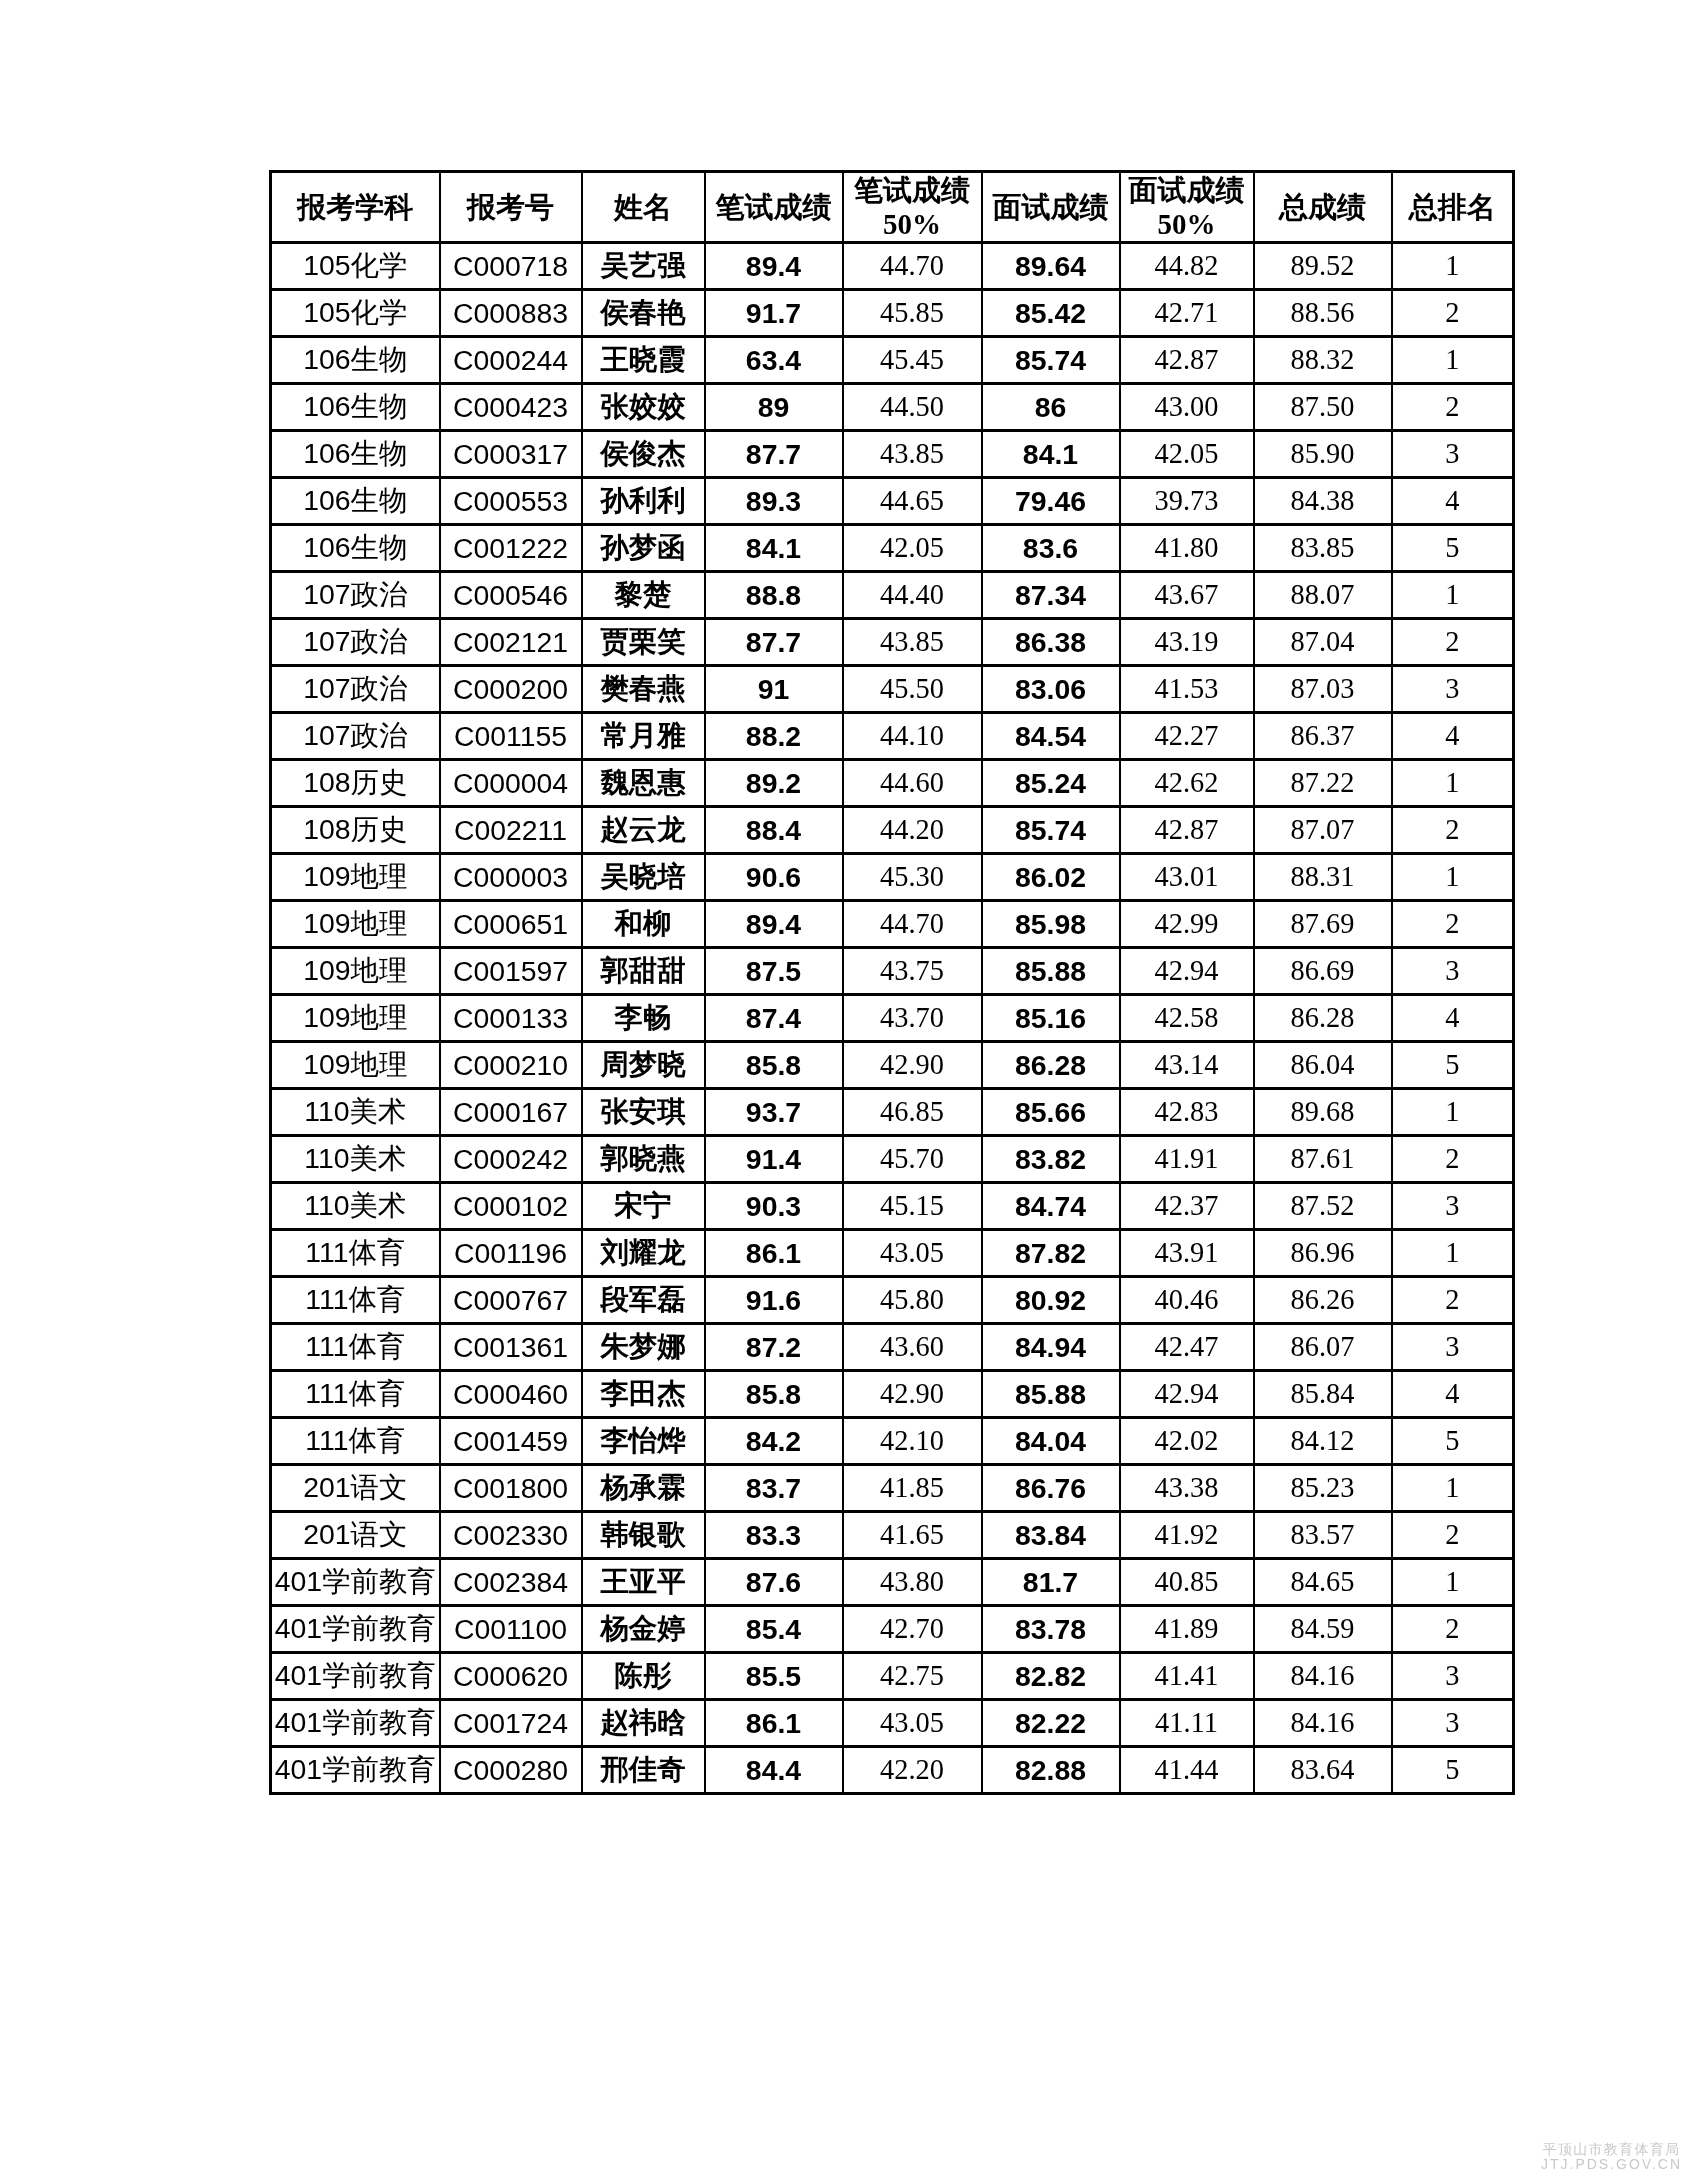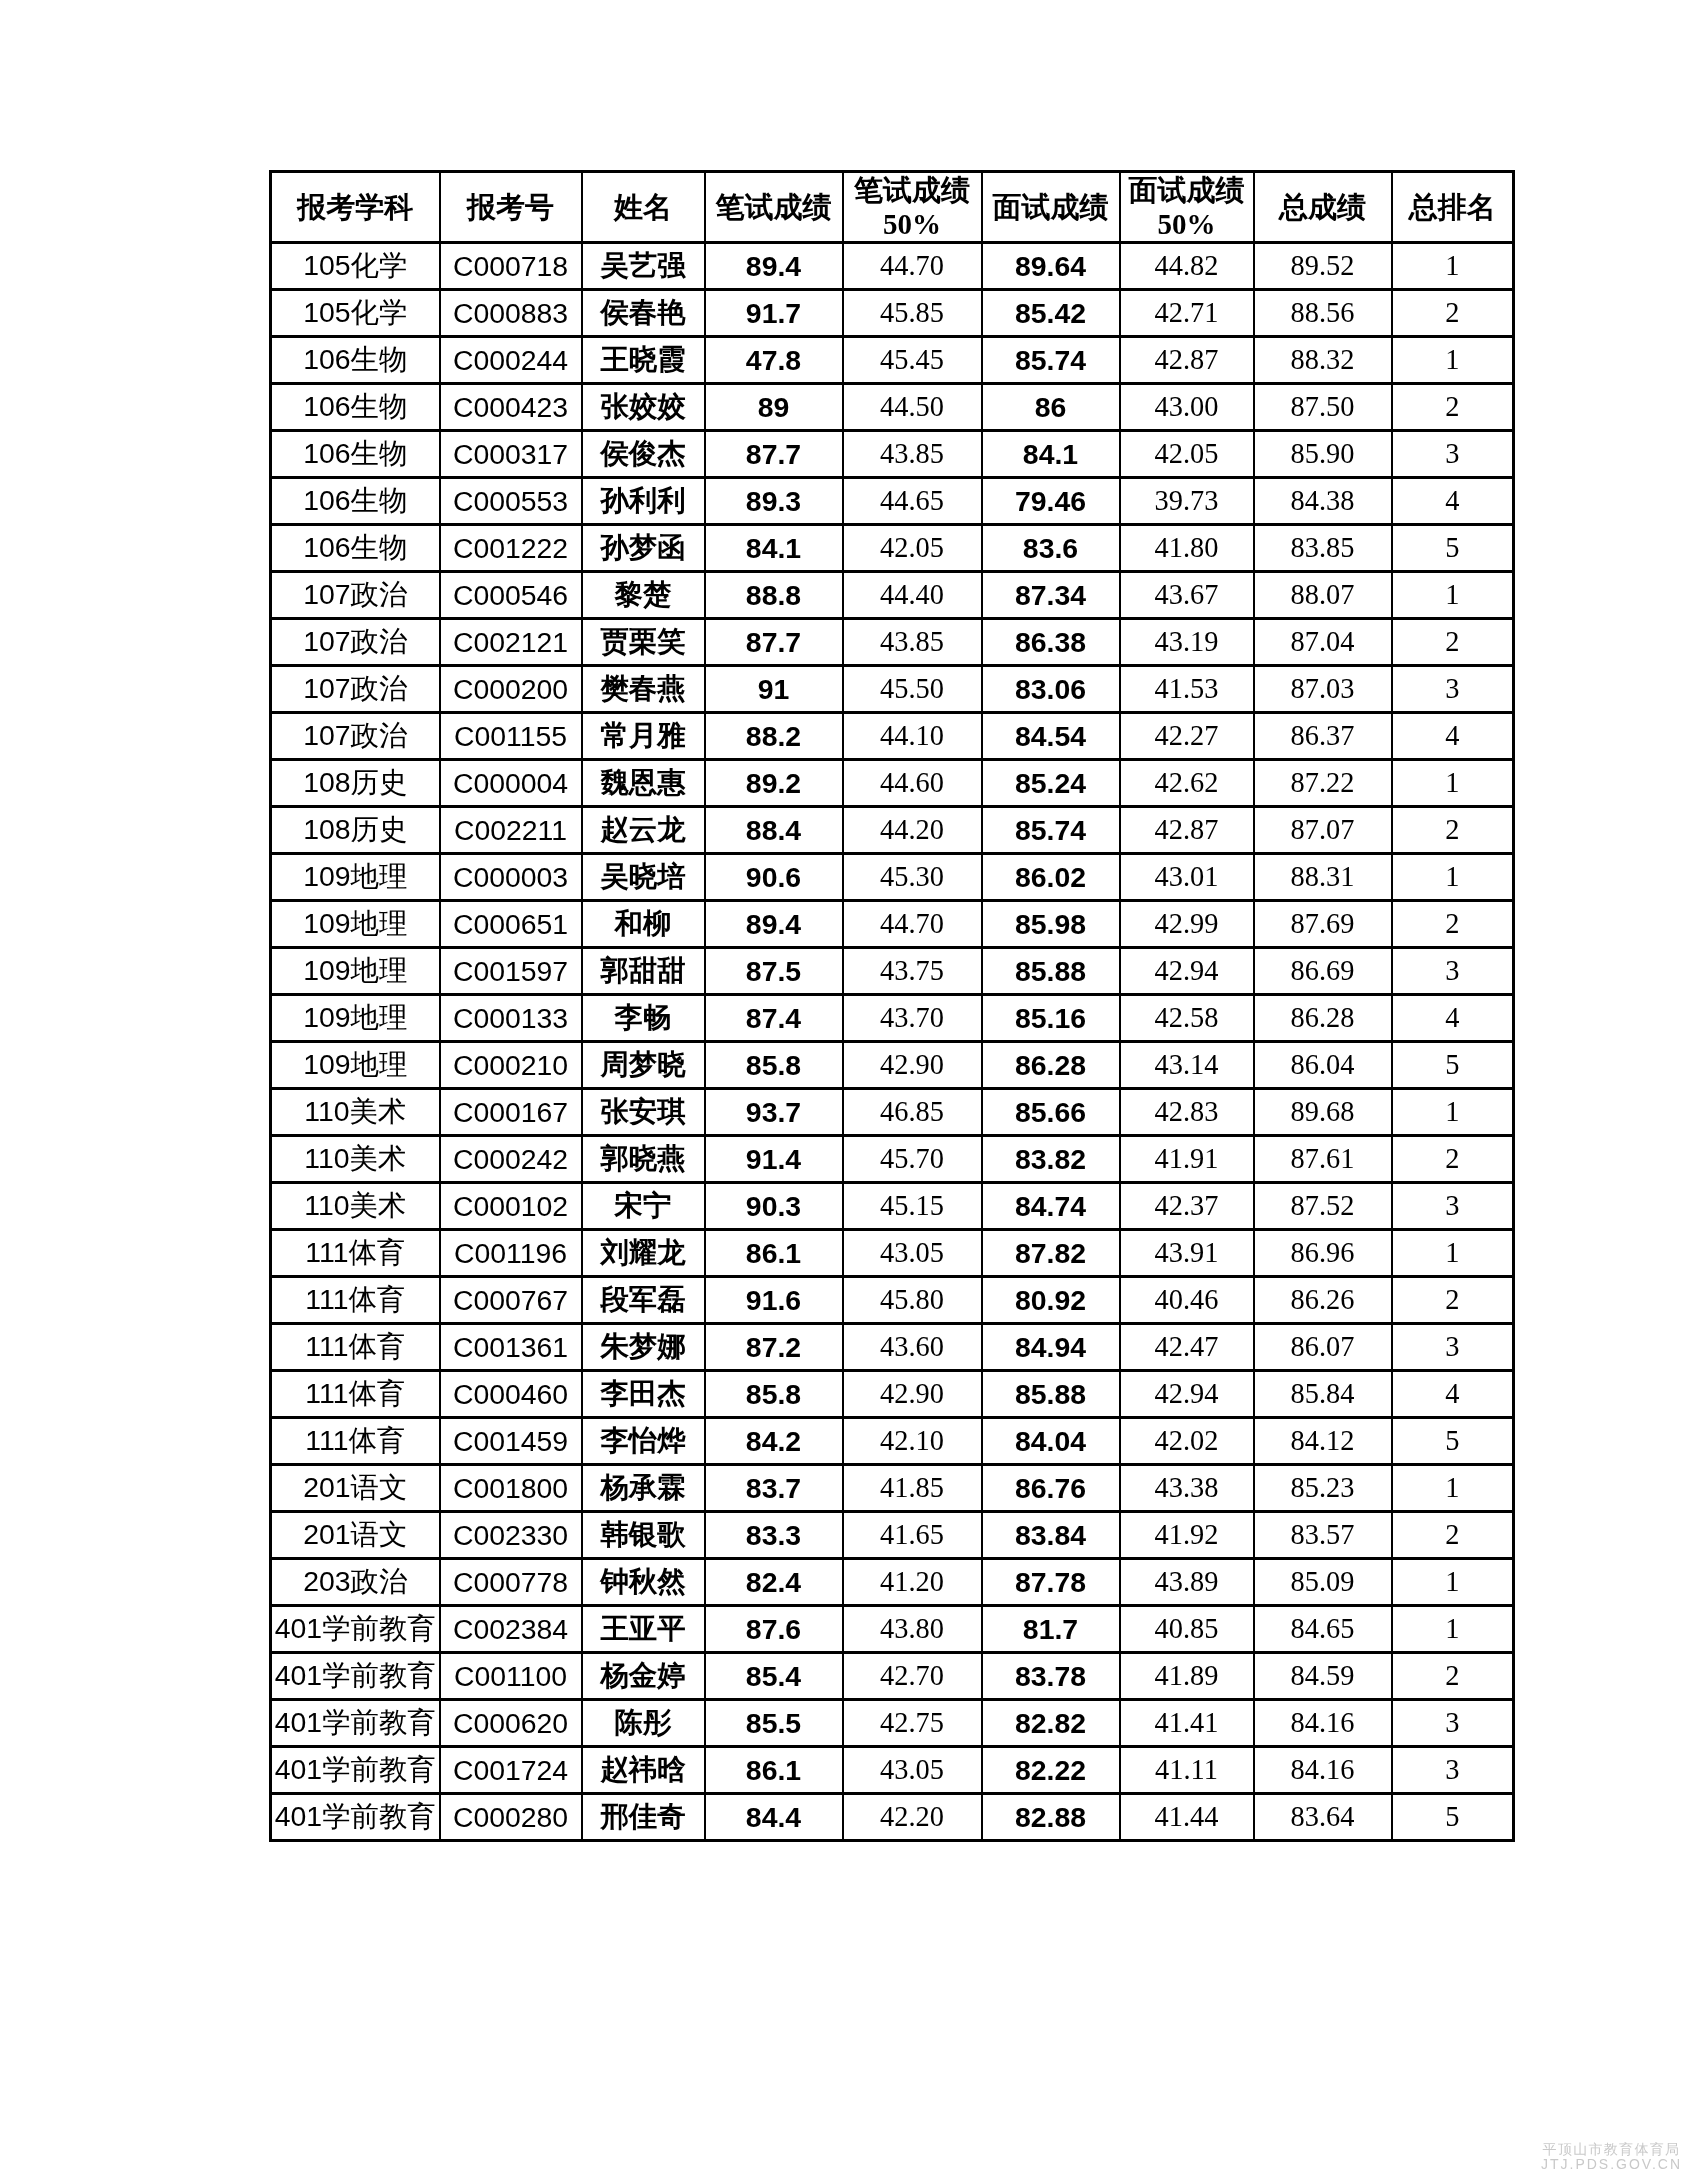--- a/index.html
+++ b/index.html
@@ -136,21 +136,21 @@
           <td class="col-serif">45.85</td>
           <td class="col-sans-bold">85.42</td>
           <td class="col-serif">42.71</td>
           <td class="col-serif">88.56</td>
           <td class="col-serif">2</td>
         </tr>
         <tr>
           <td class="col-sans">106生物</td>
           <td class="col-sans">C000244</td>
           <td class="col-name">王晓霞</td>
-          <td class="col-sans-bold">47.8</td>
+          <td class="col-sans-bold">63.4</td>
           <td class="col-serif">45.45</td>
           <td class="col-sans-bold">85.74</td>
           <td class="col-serif">42.87</td>
           <td class="col-serif">88.32</td>
           <td class="col-serif">1</td>
         </tr>
         <tr>
           <td class="col-sans">106生物</td>
           <td class="col-sans">C000423</td>
           <td class="col-name">张姣姣</td>
@@ -419,31 +419,20 @@
           <td class="col-sans">C002330</td>
           <td class="col-name">韩银歌</td>
           <td class="col-sans-bold">83.3</td>
           <td class="col-serif">41.65</td>
           <td class="col-sans-bold">83.84</td>
           <td class="col-serif">41.92</td>
           <td class="col-serif">83.57</td>
           <td class="col-serif">2</td>
         </tr>
         <tr>
-          <td class="col-sans">203政治</td>
-          <td class="col-sans">C000778</td>
-          <td class="col-name">钟秋然</td>
-          <td class="col-sans-bold">82.4</td>
-          <td class="col-serif">41.20</td>
-          <td class="col-sans-bold">87.78</td>
-          <td class="col-serif">43.89</td>
-          <td class="col-serif">85.09</td>
-          <td class="col-serif">1</td>
-        </tr>
-        <tr>
           <td class="col-sans">401学前教育</td>
           <td class="col-sans">C002384</td>
           <td class="col-name">王亚平</td>
           <td class="col-sans-bold">87.6</td>
           <td class="col-serif">43.80</td>
           <td class="col-sans-bold">81.7</td>
           <td class="col-serif">40.85</td>
           <td class="col-serif">84.65</td>
           <td class="col-serif">1</td>
         </tr>

